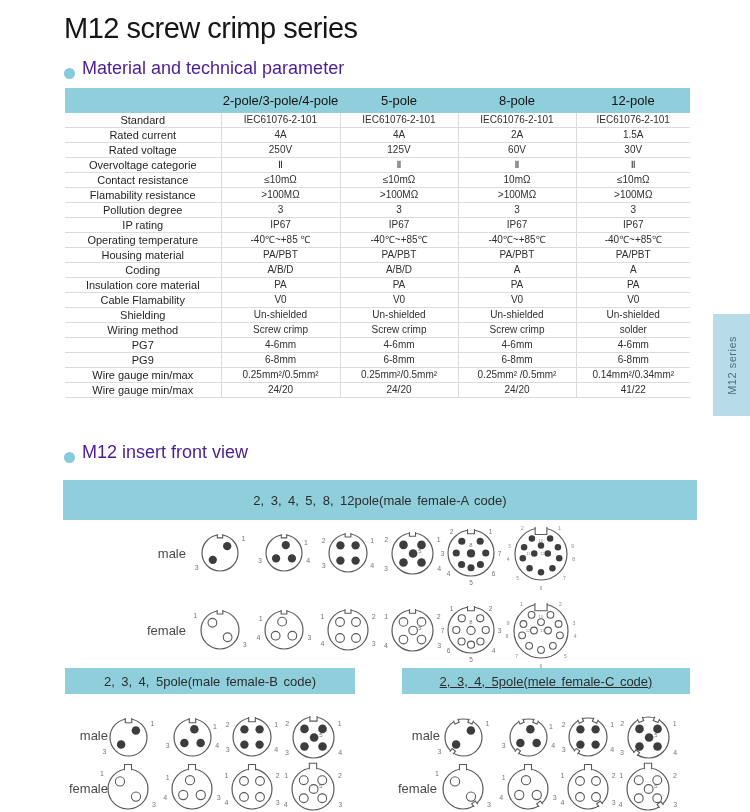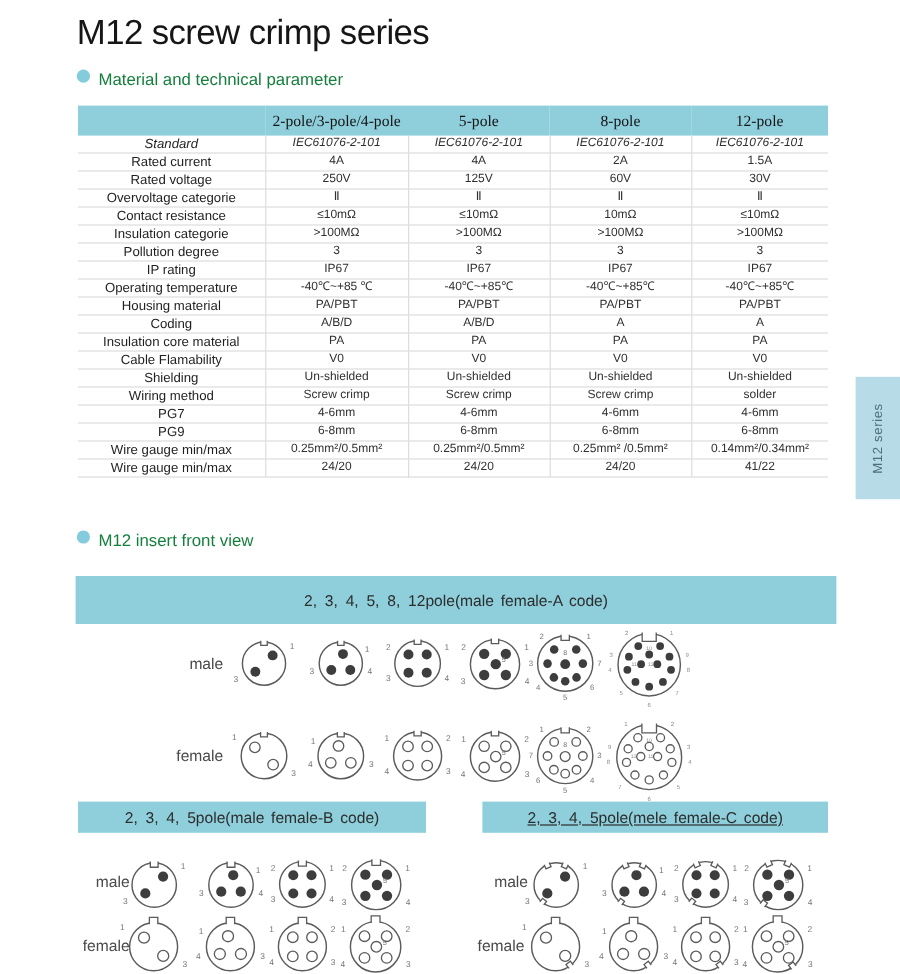--- a/index.html
+++ b/index.html
@@ -1,34 +1,34 @@
 <!DOCTYPE html>
 <html><head>
 <meta charset="utf-8">
 <style>
   html,body{margin:0;padding:0;background:#fff;}
   .page{position:relative;width:750px;height:812px;background:#fff;overflow:hidden;
         font-family:"Liberation Sans",sans-serif;}
   .title{position:absolute;left:64px;top:12px;font-size:29px;font-weight:400;
          color:#161616;letter-spacing:-0.5px;}
-  .sec-head{position:absolute;display:flex;align-items:flex-start;gap:7px;
-            font-size:14px;color:#15803d;}
+  .sec-head{position:absolute;display:flex;align-items:flex-end;gap:7px;
+            font-size:18px;color:#4c1d95;}
   .bullet{width:11px;height:11px;border-radius:50%;background:var(--bullet,#84ccdc);flex:0 0 auto;}
   #sec1{left:64px;top:58px;}
   #sec2{left:64px;top:442px;}
   table.params{position:absolute;left:65px;top:88px;width:625px;border-collapse:collapse;
                table-layout:fixed;}
   table.params thead th{background:var(--accent,#8ecfdb);height:25px;font-size:13px;
-               font-weight:400;color:#141414;padding:0;font-family:Liberation Serif, serif;}
+               font-weight:400;color:#141414;padding:0;}
   table.params tbody td{height:14px;border:1px solid #dcdcdc;font-size:10px;color:#303030;
                text-align:center;padding:0;line-height:1;}
   table.params tbody td.rl{font-size:11px;color:#1f1f1f;}
   table.params tbody td:first-child{border-left:none;}
   table.params tbody td:last-child{border-right:none;}
-  table.params tbody tr:first-child td{border-top:none;font-style:italic;}
+  table.params tbody tr:first-child td{border-top:none;}
   .side-tab{position:absolute;left:713px;top:314px;width:37px;height:102px;
             background:var(--tab,#b7dce8);display:flex;align-items:center;justify-content:center;}
   .side-tab span{writing-mode:vertical-rl;transform:rotate(180deg);font-size:11px;
             color:#4e6f7b;letter-spacing:0.5px;}
   .banner{position:absolute;background:var(--accent,#8ecfdb);display:flex;align-items:center;
           justify-content:center;font-size:13px;color:#2d2d2d;word-spacing:2px;}
   #banner-a{left:63px;top:480px;width:634px;height:40px;}
   #banner-b{left:65px;top:668px;width:290px;height:26px;}
   #banner-c{left:402px;top:668px;width:288px;height:26px;text-decoration:underline;}
   .row-label{position:absolute;transform:translate(-100%,-50%);font-size:13px;color:#4a4a4a;text-align:right;}
@@ -92,21 +92,21 @@
           <td class="val">Ⅱ</td>
         </tr>
         <tr>
           <td class="rl">Contact resistance</td>
           <td class="val">≤10mΩ</td>
           <td class="val">≤10mΩ</td>
           <td class="val">10mΩ</td>
           <td class="val">≤10mΩ</td>
         </tr>
         <tr>
-          <td class="rl">Insulation categorie</td>
+          <td class="rl">Flamability resistance</td>
           <td class="val">&gt;100MΩ</td>
           <td class="val">&gt;100MΩ</td>
           <td class="val">&gt;100MΩ</td>
           <td class="val">&gt;100MΩ</td>
         </tr>
         <tr>
           <td class="rl">Pollution degree</td>
           <td class="val">3</td>
           <td class="val">3</td>
           <td class="val">3</td>

